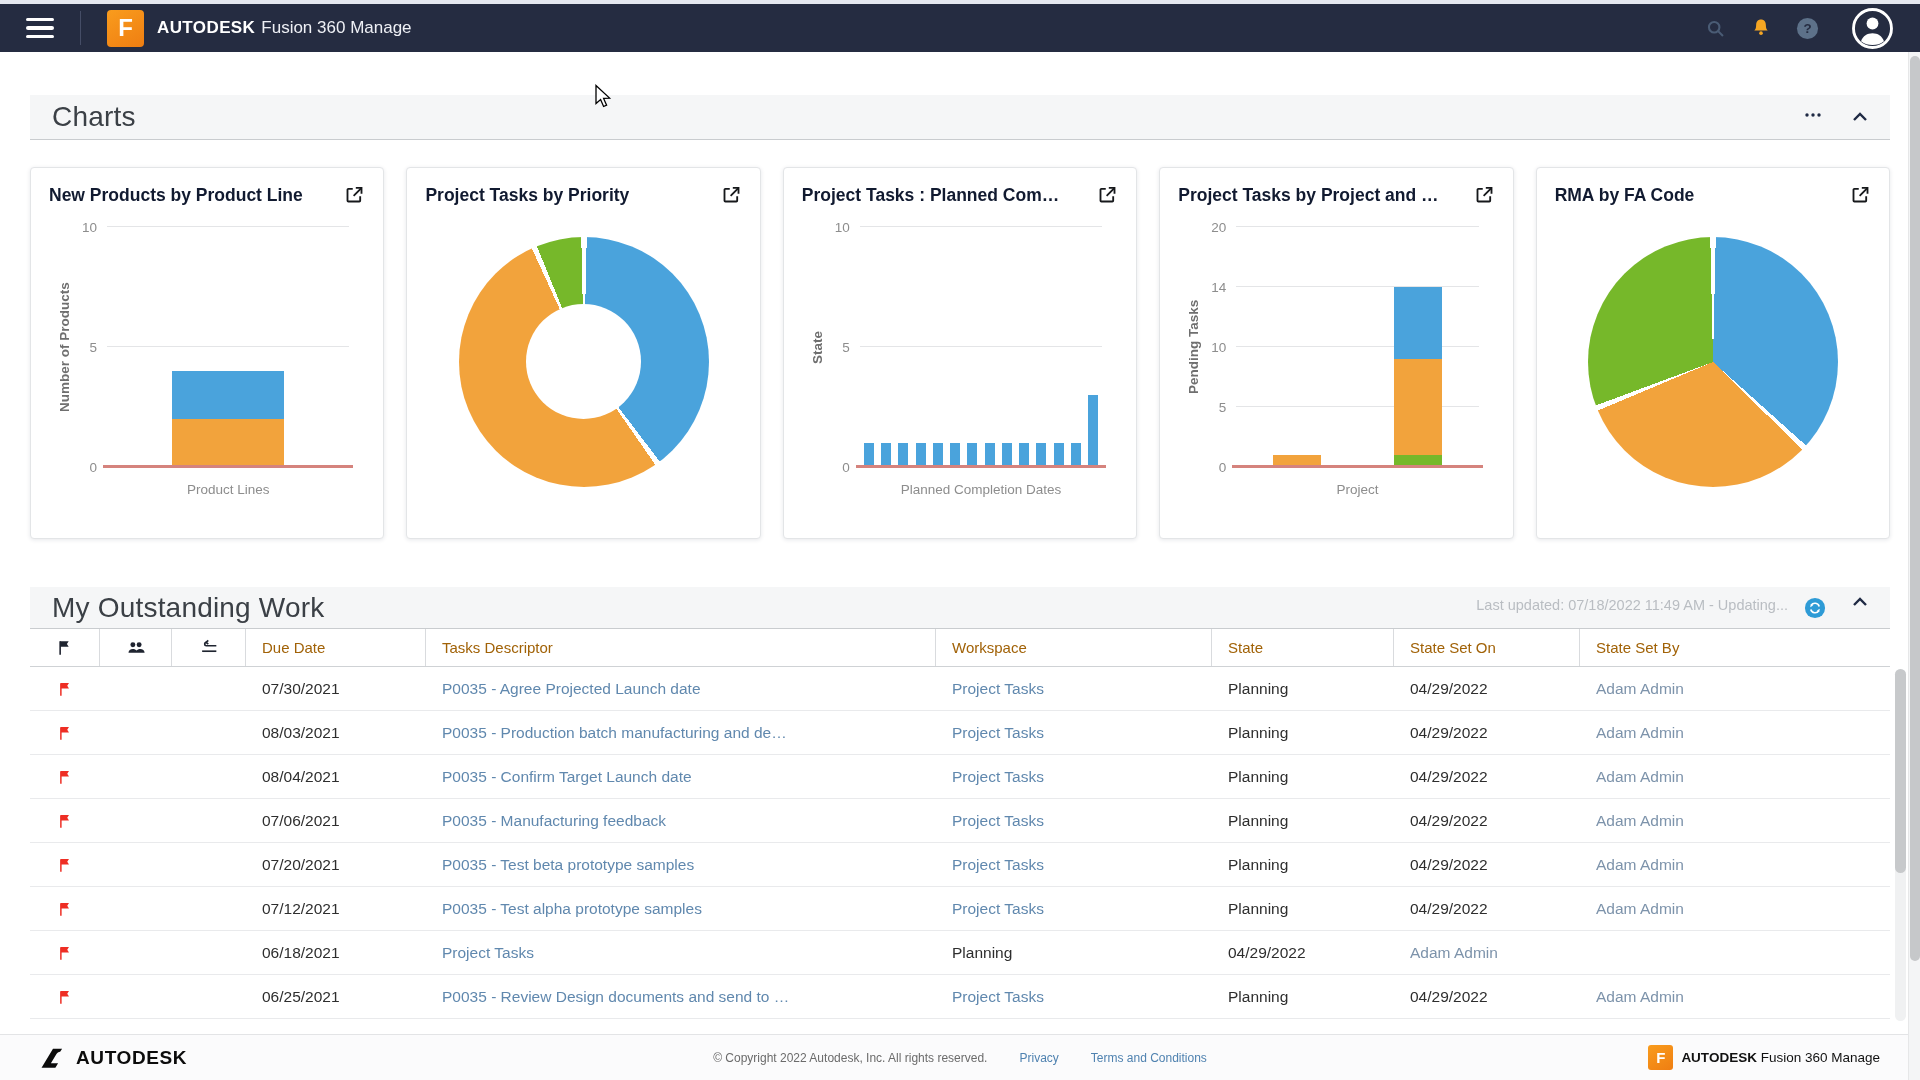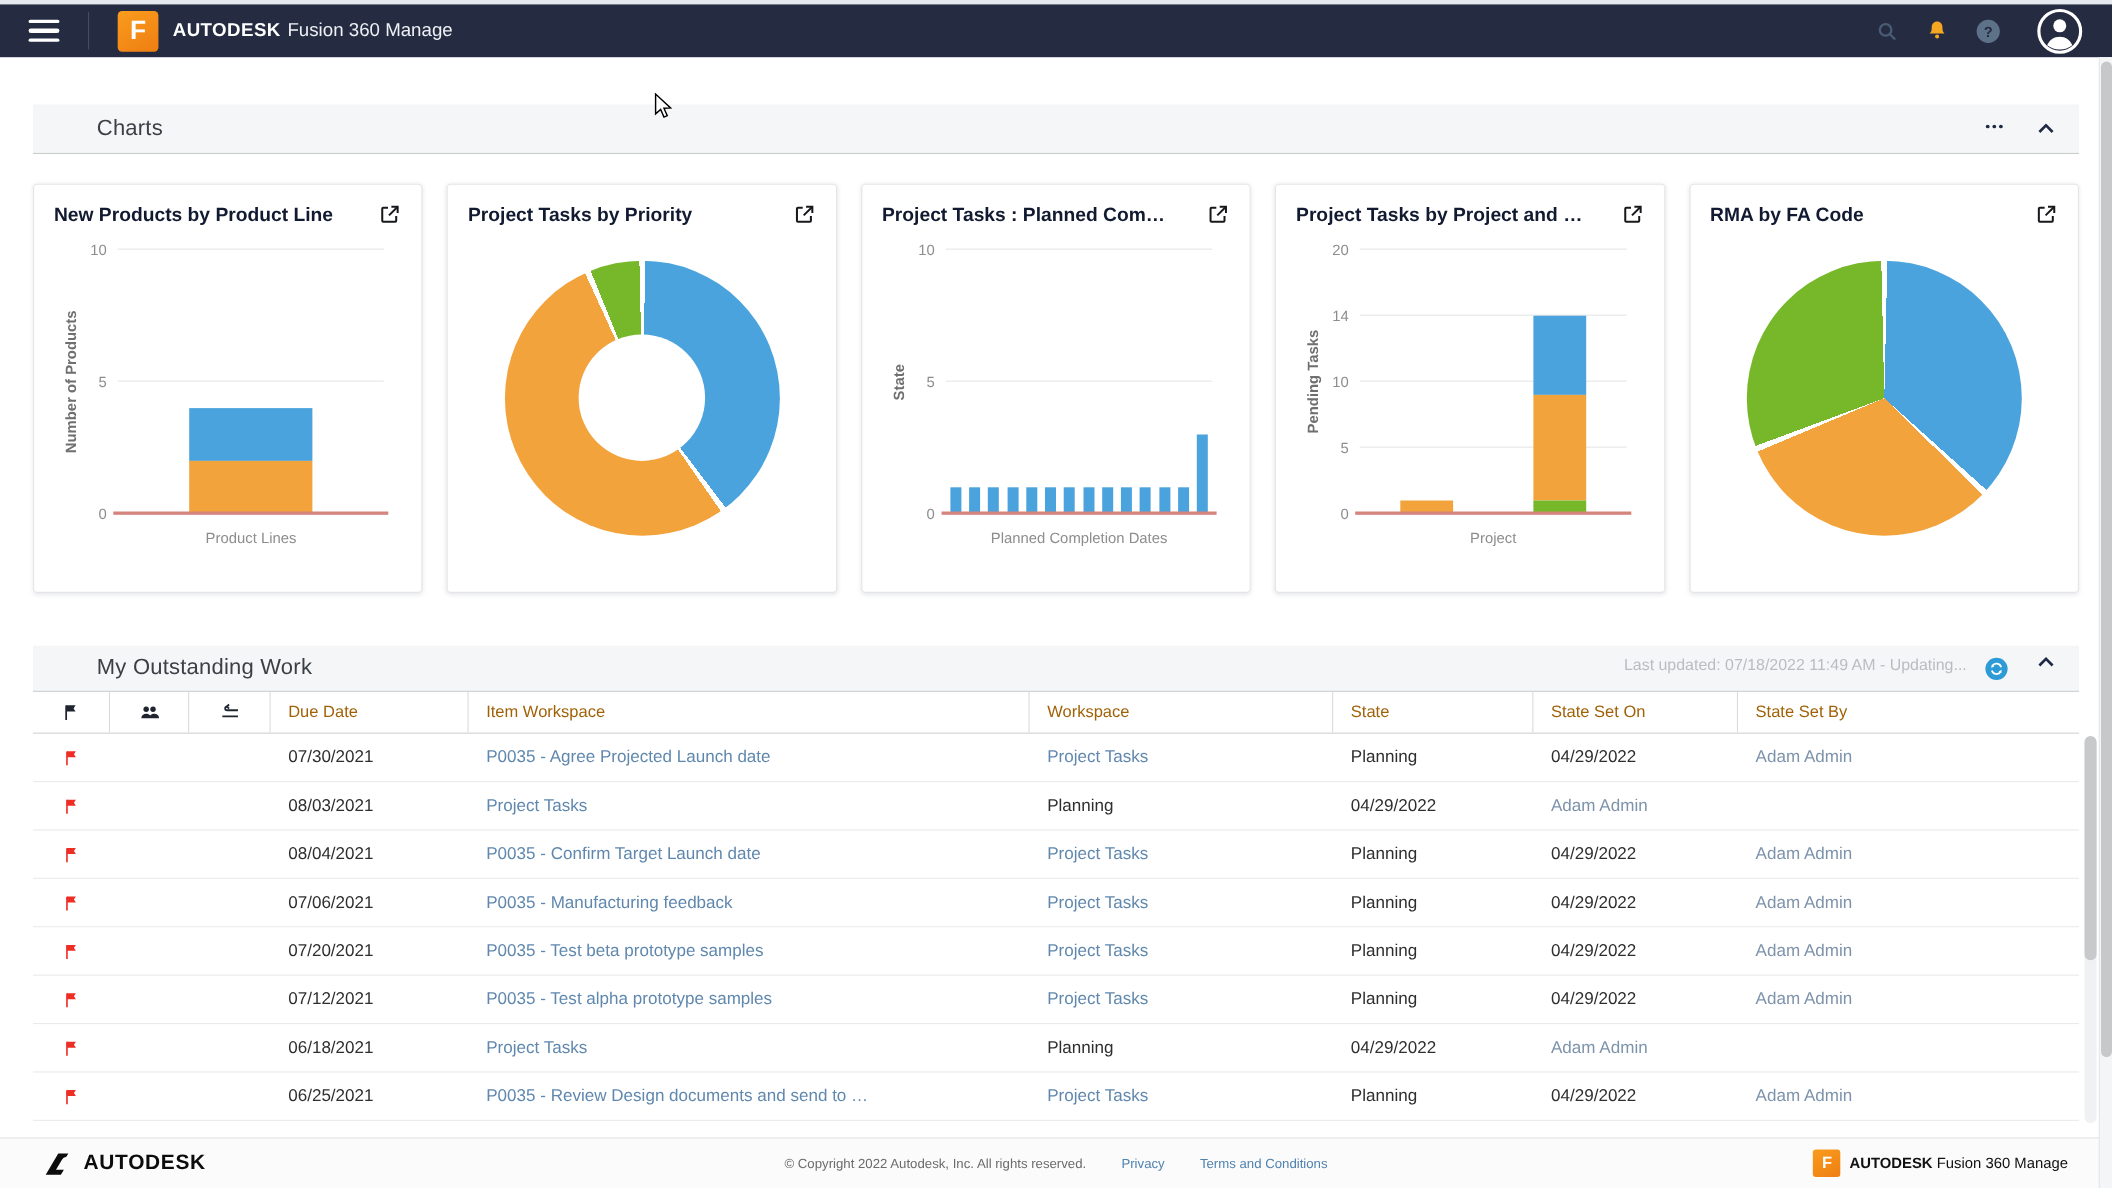--- a/index.html
+++ b/index.html
@@ -20,21 +20,21 @@
   .brand .b { font-weight:bold; letter-spacing:.4px; }
   .brand .r { font-weight:400; color:#eef0f5; margin-left:6px; }
   .nav-spacer { flex:1; }
   .nav-icons { display:flex; align-items:center; gap:24px; }
 
   
   .sec-head { margin:0 30px; background:#f5f6f7; height:45px; display:flex; align-items:center;
     padding:0 22px; border-bottom:1px solid #c9cccf; }
   .sec-head.first { margin-top:43px; }
   .sec-head.second { margin-top:48px; height:42px; }
-  .sec-title { font-size:20px; color:#3b4046; letter-spacing:.2px; font-weight:400;margin-left:36px; }
+  .sec-title { font-size:28px; color:#3b4046; letter-spacing:.2px; font-weight:400; }
   .sec-right { margin-left:auto; display:flex; align-items:flex-start; gap:30px; }
   .updated { color:#b9bdc2; font-size:14.5px; }
   .icon-btn { cursor:pointer; display:flex; align-items:center; }
 
   
   .cards { margin:27px 30px 0; display:flex; gap:22px; }
   .card { flex:1; background:#fff; border:1px solid #e3e5e7; border-radius:4px; height:372px;
     box-shadow:0 1px 4px rgba(20,30,60,.10); padding:16px 18px 0; min-width:0; }
   .card-head { display:flex; align-items:flex-start; justify-content:space-between; gap:8px; }
   .card-title { font-size:17.5px; font-weight:700; color:#111a30; line-height:1.3;
@@ -376,21 +376,21 @@
     </svg>
   </div>
   <div class="th icon">
     <svg width="22" height="22" viewBox="0 0 24 24" fill="none" stroke="#1f2430" stroke-width="1.8">
       <path d="M20 15.5H4.5"></path>
         <path d="M20 9.5H9.2c-2.5 0-2.5-3.7 0-3.7h.6"></path>
         <path d="M11.2 3.8L8.9 5.8l2.3 2"></path>
     </svg>
   </div>
   <div class="th">Due Date</div>
-  <div class="th">Item Workspace</div>
+  <div class="th">Tasks Descriptor</div>
   <div class="th">Workspace</div>
   <div class="th">State</div>
   <div class="th">State Set On</div>
   <div class="th">State Set By</div>
 </div>
 
 <div class="tbody">
   <div class="rows-rail">
     <div class="thumb"></div>
   </div>
@@ -413,20 +413,21 @@
     <div class="trow">
       <div class="c flagc">
         <svg width="18" height="18" viewBox="0 0 24 24">
           <path d="M6.5 21V4.2" stroke="#ee2e24" stroke-width="2"></path>
           <path d="M6.5 4h10.8l-2.3 3.6 2.3 3.6H6.5z" fill="#ee2e24"></path>
         </svg>
       </div>
       <div class="c"></div>
       <div class="c"></div>
       <div class="c">08/03/2021</div>
+      <div class="c"><a>P0035 - Production batch manufacturing and de…</a></div>
       <div class="c"><a>Project Tasks</a></div>
       <div class="c">Planning</div>
       <div class="c">04/29/2022</div>
       <div class="c sb">Adam Admin</div>
     </div>
     <div class="trow">
       <div class="c flagc">
         <svg width="18" height="18" viewBox="0 0 24 24">
           <path d="M6.5 21V4.2" stroke="#ee2e24" stroke-width="2"></path>
           <path d="M6.5 4h10.8l-2.3 3.6 2.3 3.6H6.5z" fill="#ee2e24"></path>

